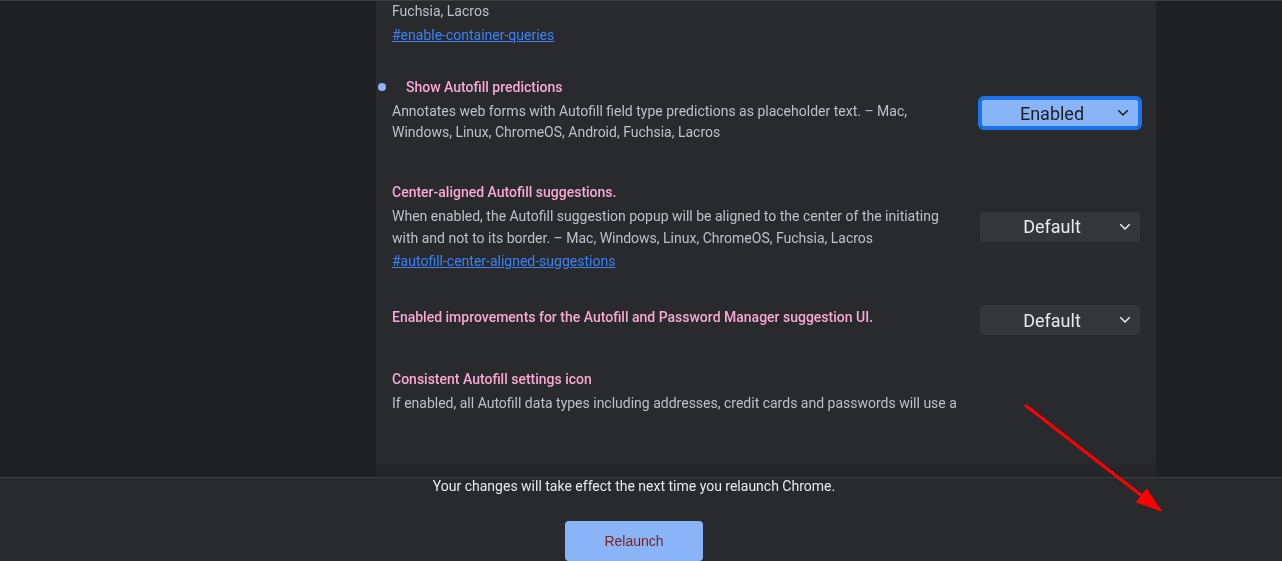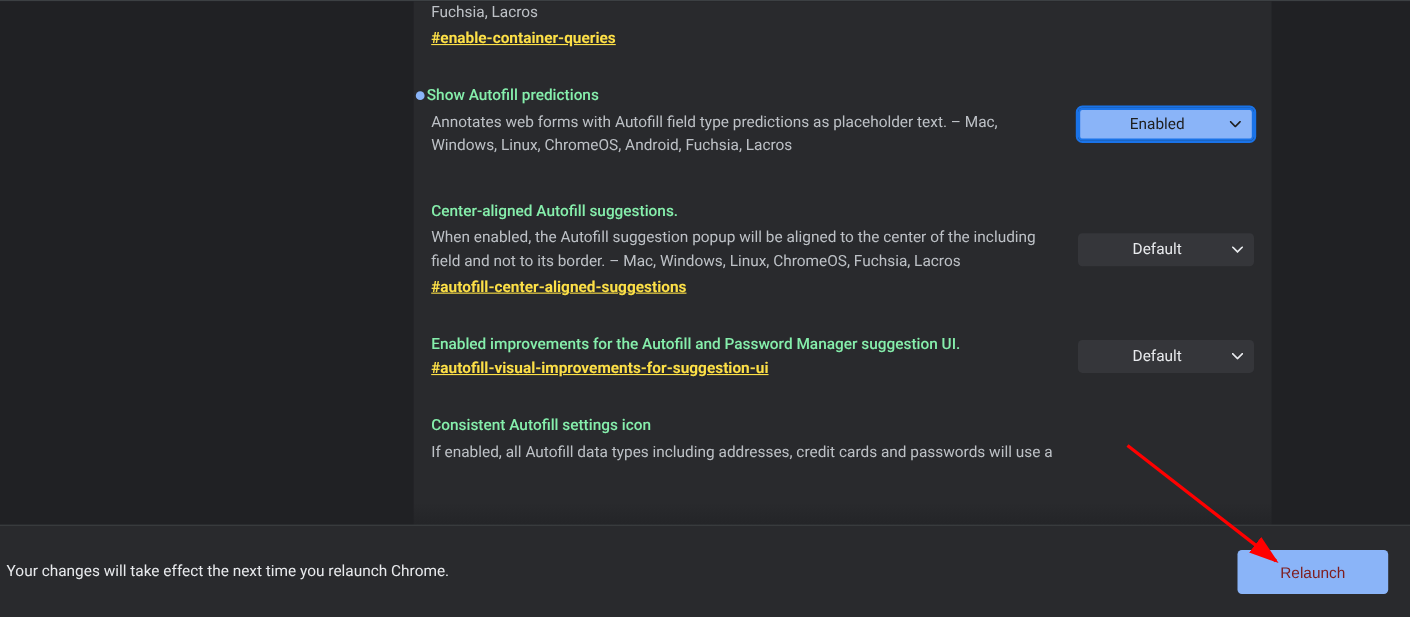--- a/index.html
+++ b/index.html
@@ -30,55 +30,54 @@
   .flag {
     padding: 18px 0 18px 0;
     display: flex;
     align-items: center;
     gap: 20px;
     position: relative;
   }
   .flag.partial-top { padding-top: 0; }
   .flag-left { flex: 1; }
   .flag-title {
-    color: #86efac;
+    color: #f9a8d4;
     font-weight: 500;
     margin-bottom: 6px;
     display: flex;
     align-items: center;
-    gap: 2px;
+    gap: 20px;
   }
   .flag-title .dot {
     width: 8px; height: 8px; border-radius: 50%;
     background: #8ab4f8;
     display: inline-block;
     margin-left: -14px;
     flex-shrink: 0;
   }
   .flag-desc {
     color: #bdc1c6;
     line-height: 1.55;
     margin-bottom: 4px;
   }
   .flag-hash {
-    color: #fde047;
+    color: #3b82f6;
     text-decoration: underline;
     cursor: pointer;
     display: inline-block;
-    font-weight: bold;
   }
   .flag-select {
     width: 160px;
     height: 30px;
     background: #35363a;
     color: #e8eaed;
     border: none;
     border-radius: 4px;
     padding: 0 26px 0 10px;
-    font-size: 14px;
+    font-size: 18px;
     position: relative;
     display: flex;
     align-items: center;
     justify-content: center;
     cursor: pointer;
   }
   .flag-select.enabled {
     background: #8ab4f8;
     color: #1f1f1f;
     border: 2px solid #1a73e8;
@@ -96,20 +95,21 @@
   .restart-bar {
     position: absolute;
     left: 0; right: 0; bottom: 0;
     height: 84px;
     background: #292a2d;
     border-top: 1px solid #3c4043;
     display: flex;
     align-items: center;
     justify-content: space-between;
     padding: 0 20px 0 6px;
+    flex-direction: column;
   }
   .restart-bar .msg { color: #e8eaed; }
   .relaunch-btn {
     background: #8ab4f8;
     color: #7f1d1d;
     border: none;
     border-radius: 4px;
     height: 40px;
     padding: 0 39px;
     font-size: 14px;
@@ -157,39 +157,38 @@
             </svg>
         </span>
       </div>
     </div>
 
     <div class="flag">
       <div class="flag-left">
         <div class="flag-title">
           <span>Center-aligned Autofill suggestions.</span>
         </div>
-        <div class="flag-desc">When enabled, the Autofill suggestion popup will be aligned to the center of the including field and not to its border. – Mac, Windows, Linux, ChromeOS, Fuchsia, Lacros</div>
+        <div class="flag-desc">When enabled, the Autofill suggestion popup will be aligned to the center of the initiating with and not to its border. – Mac, Windows, Linux, ChromeOS, Fuchsia, Lacros</div>
         <span class="flag-hash">#autofill-center-aligned-suggestions</span>
       </div>
       <div class="flag-select">
         <span>Default</span>
         <span class="chev">
           <svg width="10" height="6" viewBox="0 0 10 6">
               <path d="M0 0 L5 5 L10 0" fill="none" stroke="#e8eaed" stroke-width="1.5"></path>
             </svg>
         </span>
       </div>
     </div>
 
     <div class="flag">
       <div class="flag-left">
         <div class="flag-title">
           <span>Enabled improvements for the Autofill and Password Manager suggestion UI.</span>
         </div>
-        <span class="flag-hash">#autofill-visual-improvements-for-suggestion-ui</span>
       </div>
       <div class="flag-select">
         <span>Default</span>
         <span class="chev">
           <svg width="10" height="6" viewBox="0 0 10 6">
               <path d="M0 0 L5 5 L10 0" fill="none" stroke="#e8eaed" stroke-width="1.5"></path>
             </svg>
         </span>
       </div>
     </div>

